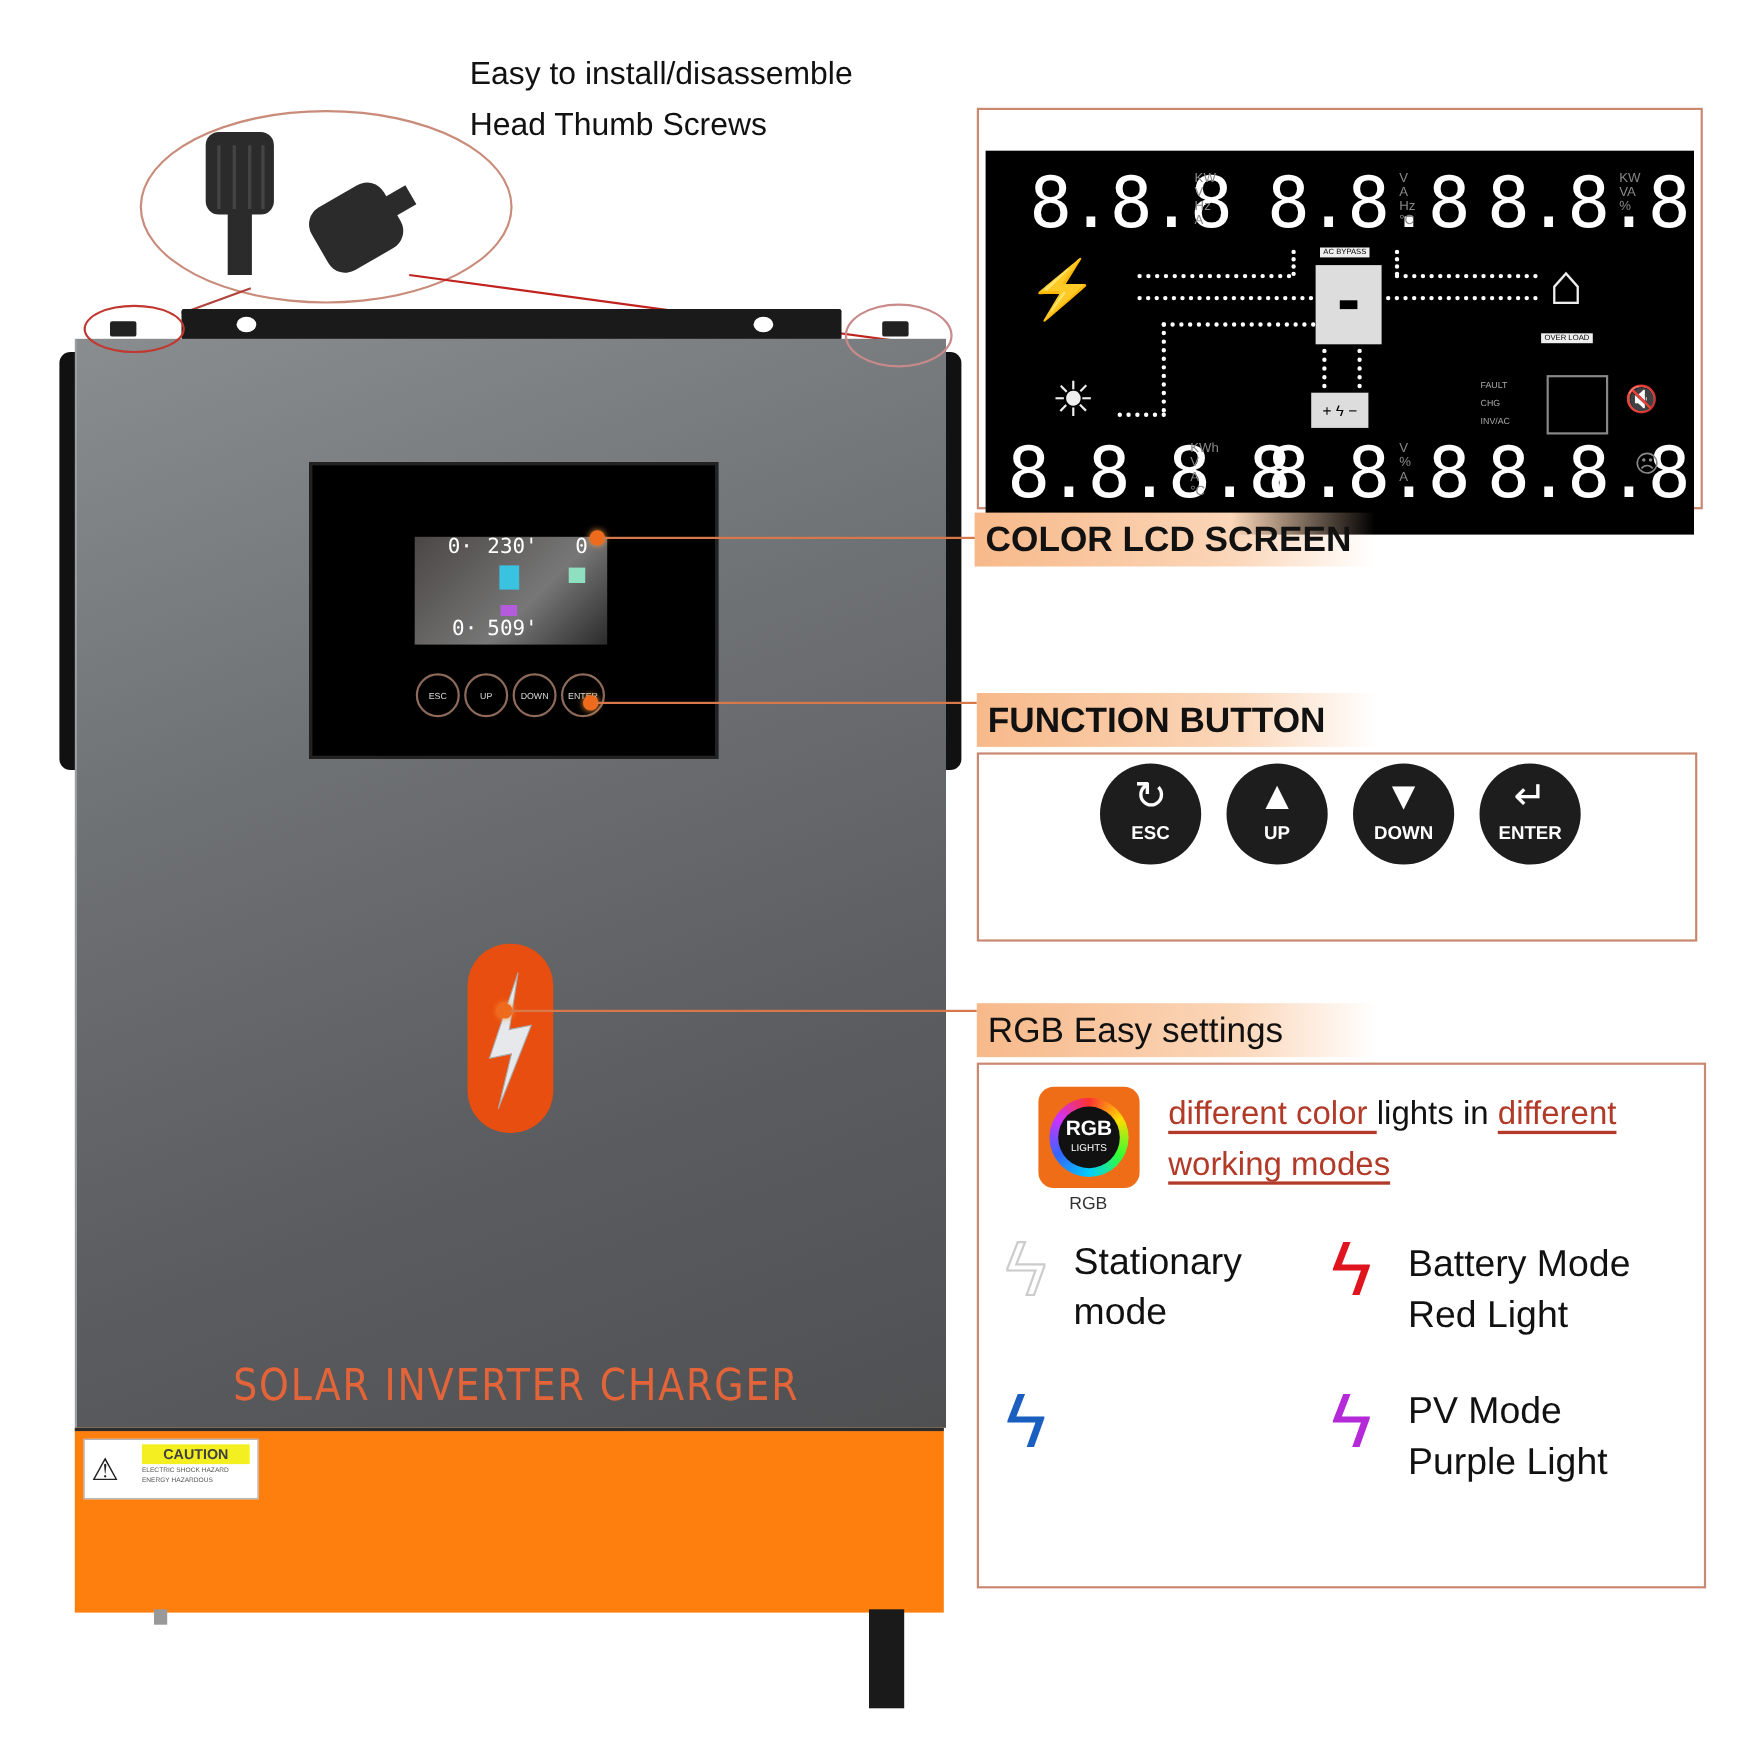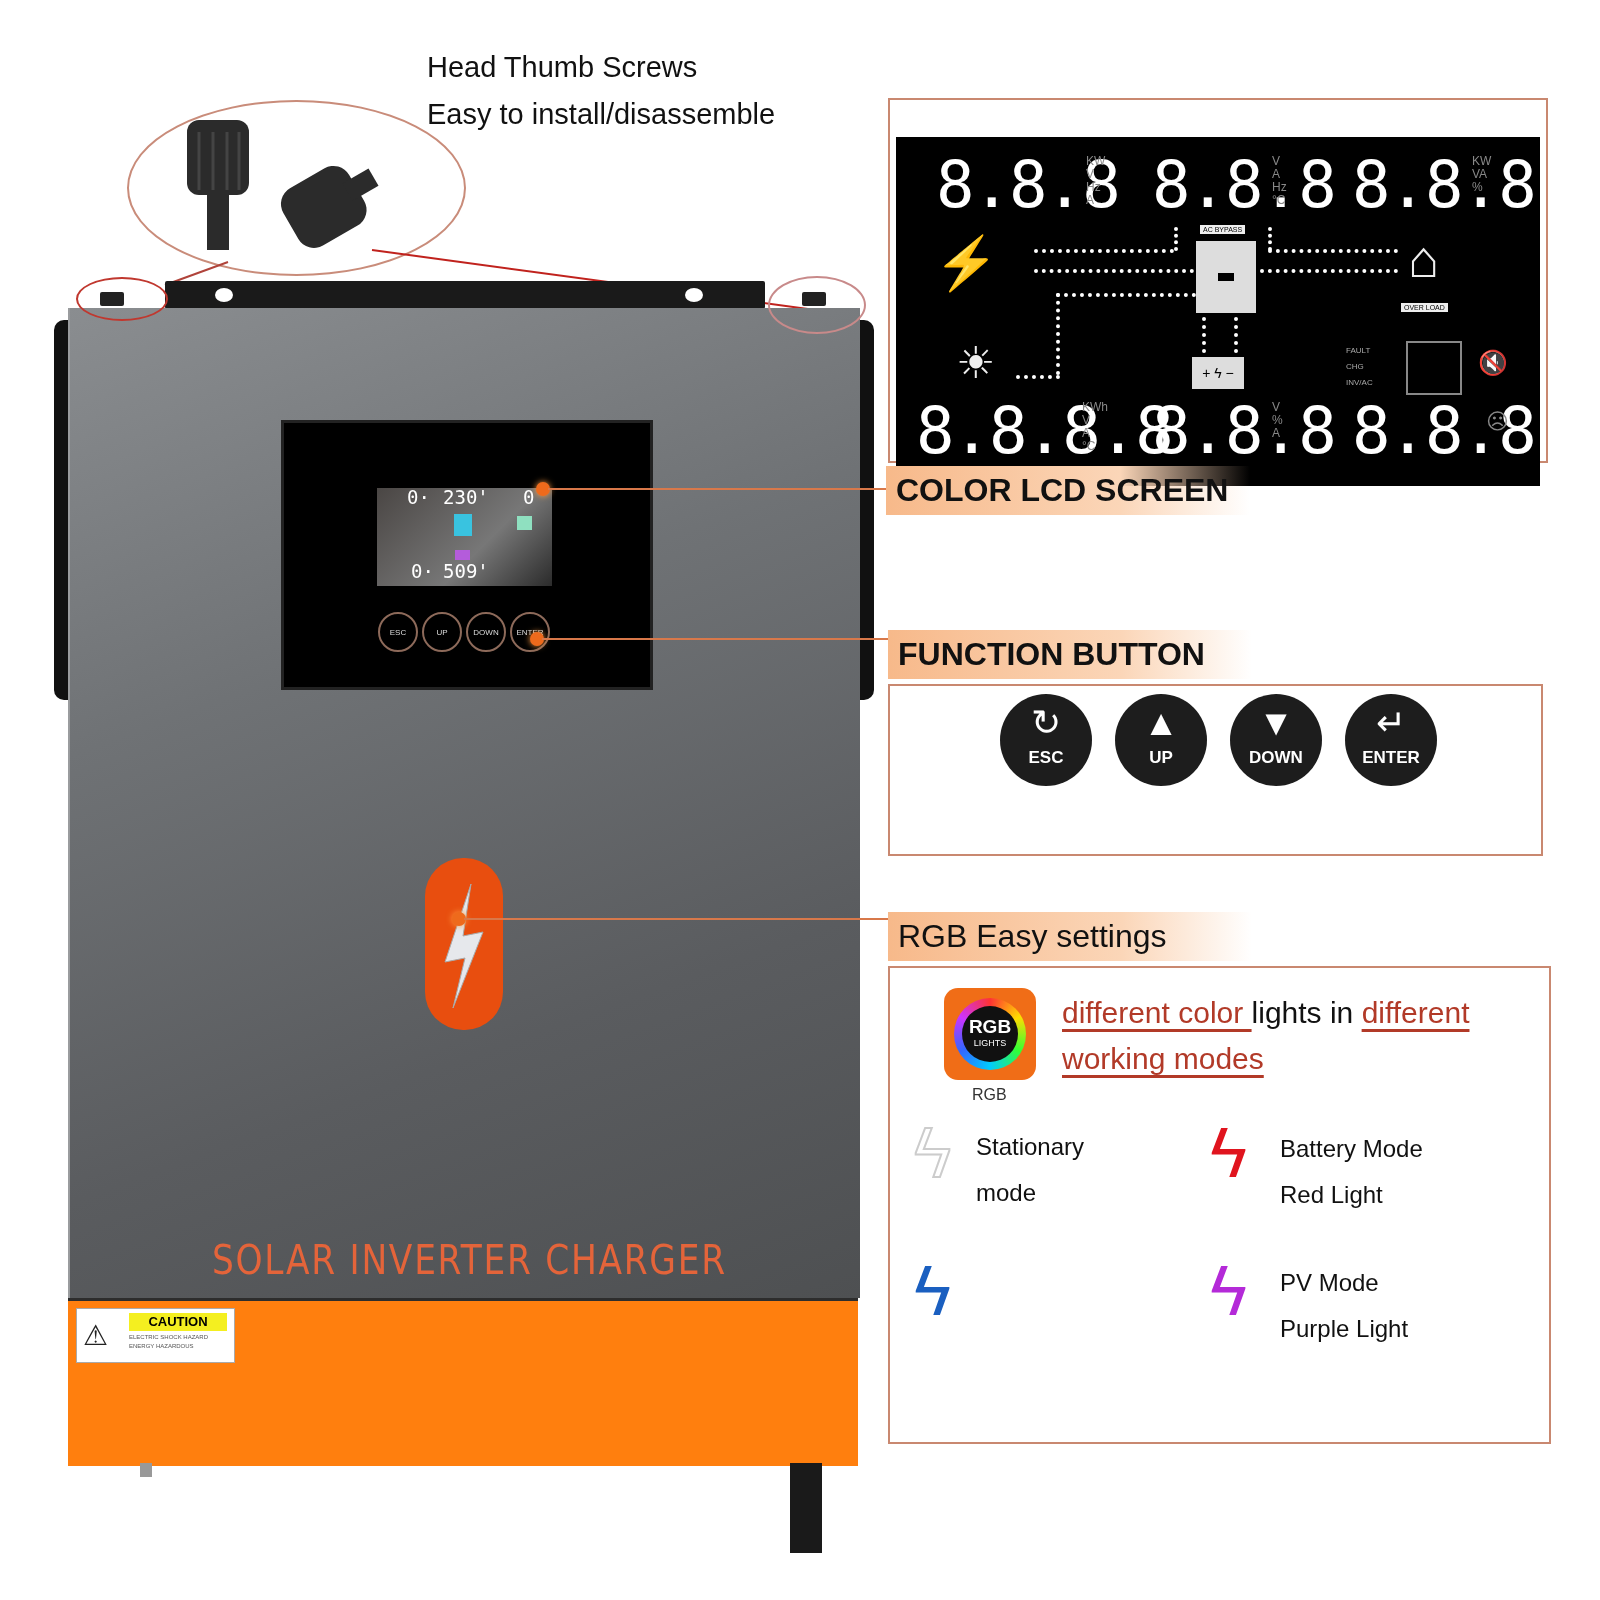--- a/index.html
+++ b/index.html
@@ -26,21 +26,21 @@
   .mini-bat{position:absolute;left:78px;top:62px;width:15px;height:10px;background:#b45cdb;}
   .mini-house{position:absolute;left:140px;top:28px;width:15px;height:14px;background:#8fe0c0;}
   .mini-btn{width:36px;height:36px;border:2px solid #8d6a5a;border-radius:50%;top:612px;color:#ddd;font-size:8px;display:flex;align-items:center;justify-content:center;}
   .dot{width:14px;height:14px;background:#ee6a1c;border-radius:50%;box-shadow:0 0 6px #ff9a40;}
   .leader{height:2px;background:#d8784a;}
   .rgb-pill{left:425px;top:858px;width:78px;height:172px;background:#e84e0f;border-radius:38px;}
   .brand{left:212px;top:1237px;font-size:40px;letter-spacing:2px;color:#e4643a;font-family:"DejaVu Sans",sans-serif;transform:scaleX(.86);transform-origin:left;}
   .orange-base{left:68px;top:1298px;width:790px;height:165px;background:#ff7f0e;border-top:3px solid #2d2d2d;}
   .caution{left:76px;top:1308px;width:157px;height:53px;background:#fff;border:1px solid #aaa;}
   .caution .tri{position:absolute;left:6px;top:10px;font-size:28px;color:#222;}
-  .caution .head{position:absolute;left:52px;top:4px;width:98px;height:18px;background:#f4ef20;font-size:13px;font-weight:bold;text-align:center;line-height:18px;color:#000000;}
+  .caution .head{position:absolute;left:52px;top:4px;width:98px;height:18px;background:#f4ef20;font-size:13px;font-weight:bold;text-align:center;line-height:18px;color:#404040;}
   .caution .sub{position:absolute;left:52px;top:24px;width:100px;font-size:6px;color:#555;line-height:9px;}
   .foot-l{left:140px;top:1463px;width:12px;height:14px;background:#999;}
   .foot-r{left:790px;top:1463px;width:32px;height:90px;background:#1a1a1a;}
   
   .lcd-frame{left:888px;top:98px;width:660px;height:365px;border:2px solid #c98870;padding:6px;box-sizing:border-box;}
   .lcd{width:100%;height:100%;background:#000;position:relative;margin-top:31px;}
   .seg{position:absolute;color:#fff;font-family:"DejaVu Sans Mono",monospace;font-size:64px;letter-spacing:-2px;line-height:64px;}
   .units{position:absolute;color:#888;font-size:12px;line-height:13px;font-weight:normal;}
   .lcd .icon{position:absolute;color:#eee;}
   .dots{position:absolute;border-top:4px dotted #fff;}
@@ -57,29 +57,29 @@
   .rgb-box{left:888px;top:966px;width:663px;height:478px;border:2px solid #c98870;box-sizing:border-box;}
   .rgb-app{position:absolute;left:54px;top:20px;width:92px;height:92px;background:#f06d17;border-radius:14px;}
   .rgb-ring{position:absolute;left:10px;top:10px;width:72px;height:72px;border-radius:50%;
             background:conic-gradient(#f33,#fd0,#3f3,#0cf,#36f,#c3f,#f33);}
   .rgb-inner{position:absolute;left:8px;top:8px;width:56px;height:56px;border-radius:50%;background:#111;color:#fff;text-align:center;}
   .rgb-inner .a{display:block;font-size:19px;font-weight:bold;margin-top:10px;}
   .rgb-inner .b{display:block;font-size:9px;}
   .rgb-cap{position:absolute;left:82px;top:118px;font-size:16px;color:#333;}
   .desc{position:absolute;left:172px;top:22px;width:470px;font-size:30px;line-height:46px;color:#111;}
   .u{color:#b23a28;text-decoration:underline;text-underline-offset:6px;}
-  .mode{position:absolute;font-size:24px;line-height:46px;color:#111;}
+  .mode{position:absolute;font-size:34px;line-height:46px;color:#111;}
   .bolt{position:absolute;font-size:70px;line-height:70px;}
 </style>
 </head>
 <body>
 
 <div class="abs screw-caption">
+  <div>Easy to install/disassemble</div>
   <div>Head Thumb Screws</div>
-  <div>Easy to install/disassemble</div>
 </div>
 <div class="abs screw-ellipse">
   <svg width="335" height="172">
     <rect x="58" y="18" width="62" height="75" rx="12" fill="#2b2b2b"></rect>
     <rect x="78" y="90" width="22" height="58" fill="#2b2b2b"></rect>
     <g stroke="#444" stroke-width="3">
         <line x1="70" y1="30" x2="70" y2="88"></line>
         <line x1="84" y1="30" x2="84" y2="88"></line>
         <line x1="98" y1="30" x2="98" y2="88"></line>
         <line x1="110" y1="30" x2="110" y2="88"></line>

